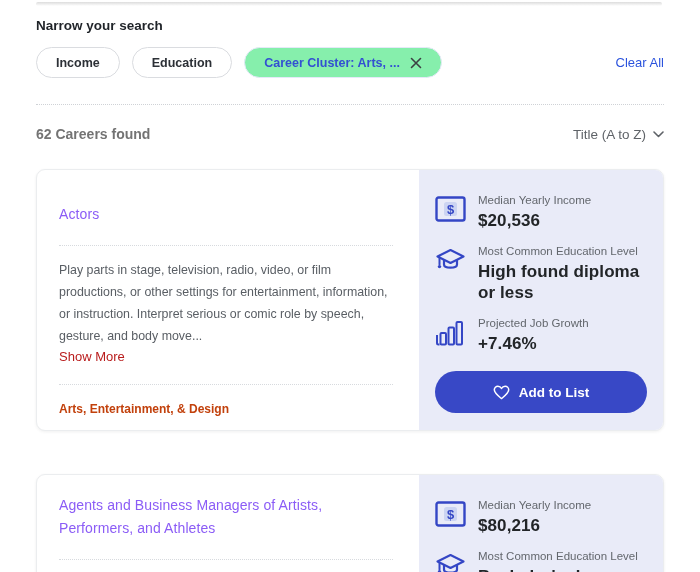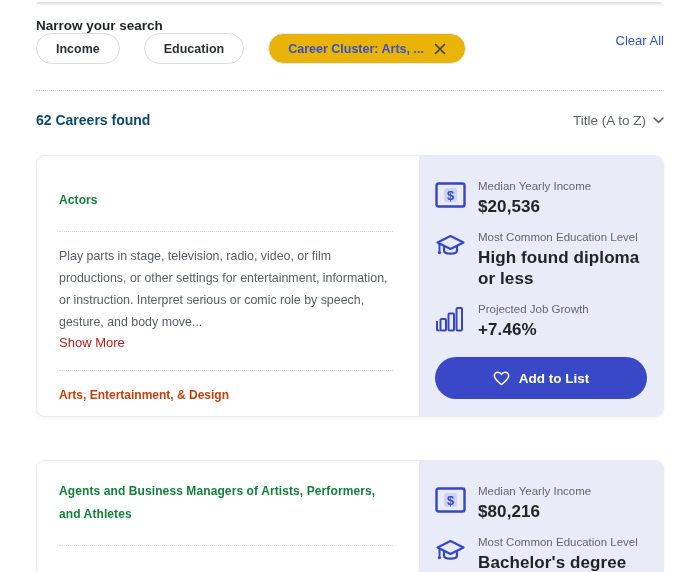--- a/index.html
+++ b/index.html
@@ -5,40 +5,40 @@
   * { margin:0; padding:0; box-sizing:border-box; }
   html,body { width:700px; height:572px; overflow:hidden; background:#fff;
     font-family:"Liberation Sans", sans-serif; color:#202124; }
   .page { position:relative; width:700px; height:480px; padding:0 36px; }
 
   .top-shadow { position:absolute; top:2px; left:36px; right:38px; height:4px;
     background:linear-gradient(#dcdcdc, rgba(255,255,255,0)); border-radius:2px; }
 
   .narrow-title { padding-top:18px; font-size:13.5px; font-weight:600; color:#1f2328; }
 
-  .chips-row { display:flex; align-items:flex-start; margin-top:0; gap:24px; }
+  .chips-row { display:flex; align-items:center; margin-top:14px; gap:12px; }
   .chip { display:inline-flex; align-items:center; height:31px; padding:0 19px;
     border:1px solid #dadce0; border-radius:16px; background:#fff;
     font-size:12.5px; font-weight:600; color:#2c3036; cursor:pointer; white-space:nowrap; }
-  .chip.selected { background:#eab308; border-color:#e5e9f8; color:#3350d2; }
+  .chip.selected { background:#86efac; border-color:#e5e9f8; color:#3350d2; }
   .chip .x { display:inline-flex; margin-left:10px; }
   .spacer { flex:1; }
   .clear-all { font-size:13px; font-weight:400; color:#2b53dd; cursor:pointer; }
 
   .dotted { border-top:1.5px dotted #cfd2d6; margin-top:26px; }
 
   .results-row { display:flex; align-items:center; margin-top:21px; }
-  .results-count { font-size:14px; font-weight:700; color:#0c4a6e; }
+  .results-count { font-size:14px; font-weight:700; color:#737373; }
   .sort-ctl { display:inline-flex; align-items:center; gap:7px; font-size:13.5px;
     color:#5f6368; cursor:pointer; }
 
   .card { display:flex; margin-top:27px; border:1px solid #ebedef; border-radius:9px;
     background:#fff; box-shadow:0 1px 3px rgba(60,64,67,.08); overflow:hidden; }
   .card-left { flex:1; padding:20px 26px 0 22px; }
-  .card-title { margin-top:13px; font-size:12px; font-weight:700; color:#15803d;
+  .card-title { margin-top:13px; font-size:14px; font-weight:400; color:#8b5cf6;
     line-height:23px; letter-spacing:.1px; }
   .card-div { border-top:1.5px dotted #d7dade; margin-top:19px; }
   .card-desc { margin-top:13px; font-size:12.4px; line-height:22px; color:#595e64;
     max-width:352px; }
   .show-more { display:inline-block; margin-top:1px; font-size:13px; color:#b91c1c;
     cursor:pointer; }
   .card-cat { margin-top:17px; padding-bottom:20px; font-size:12px; font-weight:600;
     color:#c2410c; }
 
   .panel { width:244px; flex:none; background:#e9ebf8; padding:18px 16px 14px 16px; }

